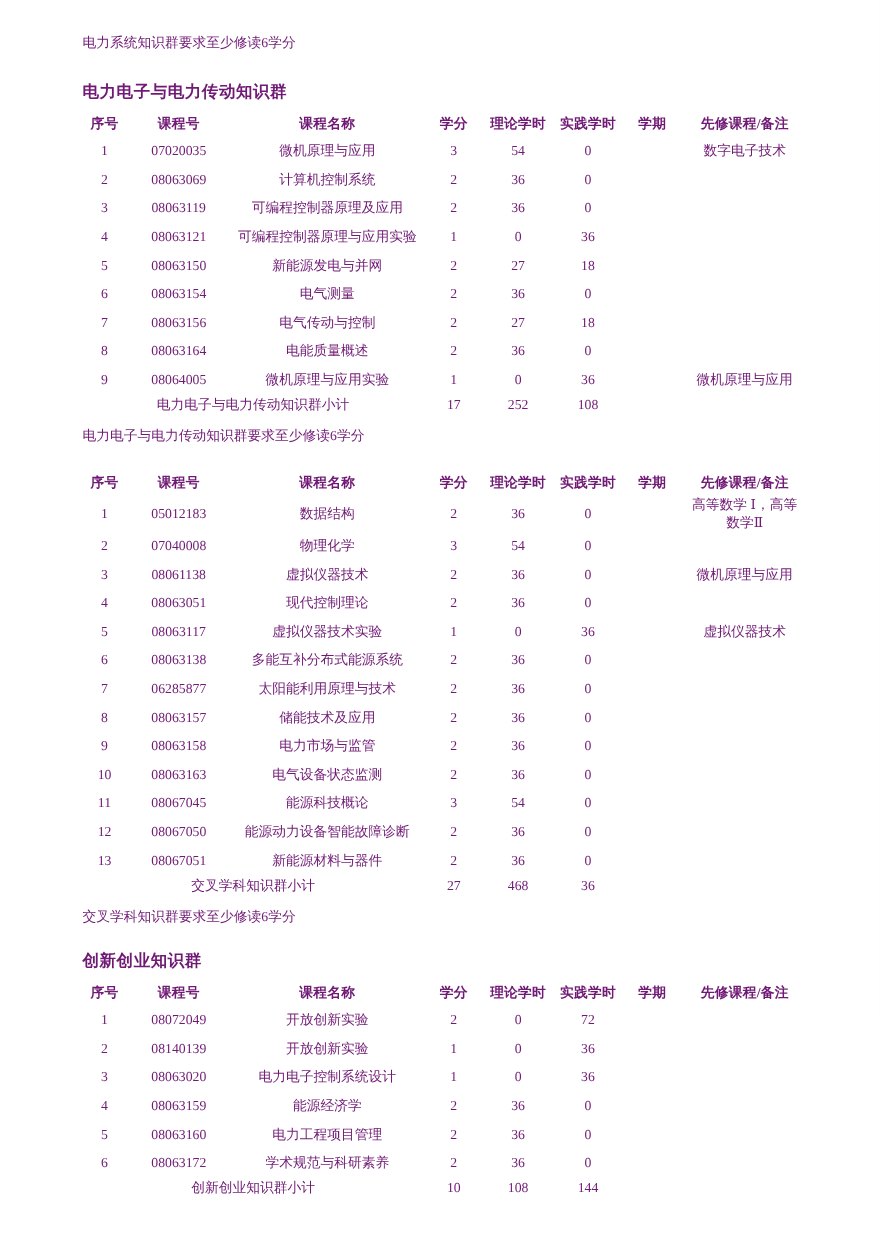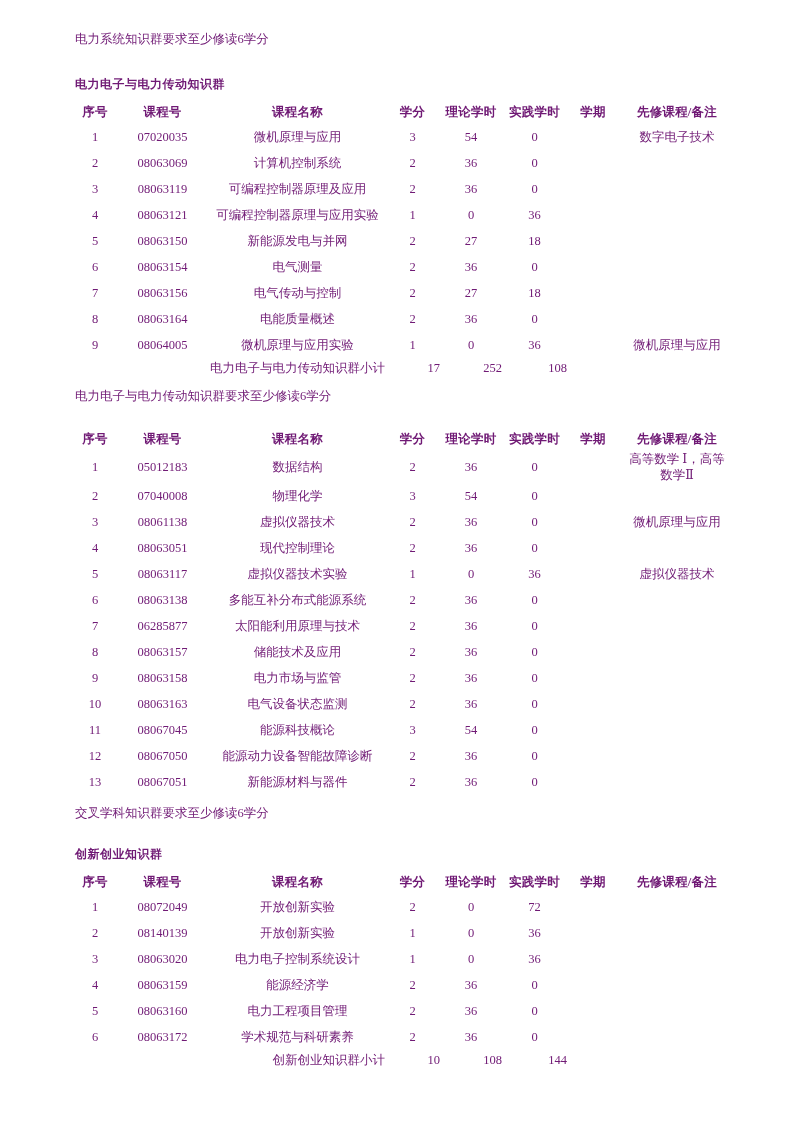--- a/index.html
+++ b/index.html
@@ -15,40 +15,40 @@
   .top-note{
     position:absolute;left:75px;top:31px;
     font-size:12.5px;line-height:16px;
   }
   .sections{
     position:absolute;left:75px;top:74px;width:660px;
   }
   .kg-section{margin:0 0 22px 0;}
   .kg-title{
     margin:0 0 6px 0;
-    font-size:12px;font-weight:bold;line-height:20px;
+    font-size:15px;font-weight:bold;line-height:20px;
     font-family:"Liberation Sans","DejaVu Sans",sans-serif;
     letter-spacing:0.5px;
   }
   table.kg-table{
     border-collapse:collapse;table-layout:fixed;width:660px;
   }
   .kg-table th{
     font-weight:bold;font-size:12.5px;height:24px;
     text-align:center;vertical-align:middle;padding:0;
     font-family:Liberation Serif, serif;
     letter-spacing:0.2px;
     white-space:nowrap;
   }
   .kg-table td{
     font-size:12.5px;height:26px;
     text-align:center;vertical-align:middle;padding:0;
   }
   .c-prereq{white-space:pre-line;line-height:16px;}
-  .subtotal-row td{height:20px;text-align:right;}
+  .subtotal-row td{height:20px;}
   .c-subtotal-label{text-align:right;}
   .kg-note{margin-top:9px;font-size:12.5px;line-height:18px;}
 </style>
 </head>
 <body>
 
 <div class="page">
   <div class="top-note">电力系统知识群要求至少修读6学分</div>
   <div class="sections" id="sections">
   <section class="kg-section">
@@ -351,20 +351,28 @@
     <td class="c-seq">13</td>
     <td class="c-no">08067051</td>
     <td class="c-name">新能源材料与器件</td>
     <td class="c-credit">2</td>
     <td class="c-theory">36</td>
     <td class="c-practice">0</td>
     <td class="c-sem"></td>
     <td class="c-prereq"></td>
   </tr>
 
+  <tr class="subtotal-row">
+    <td colspan="3" class="c-subtotal-label">交叉学科知识群小计</td>
+    <td class="c-credit">27</td>
+    <td class="c-theory">468</td>
+    <td class="c-practice">36</td>
+    <td class="c-sem"></td>
+    <td class="c-prereq"></td>
+  </tr>
 </tbody>
     </table>
     <div class="kg-note">交叉学科知识群要求至少修读6学分</div>
   </section>
 
   <section class="kg-section">
     <h2 class="kg-title">创新创业知识群</h2>
     <table class="kg-table">
       <colgroup>
         <col style="width:40px">

